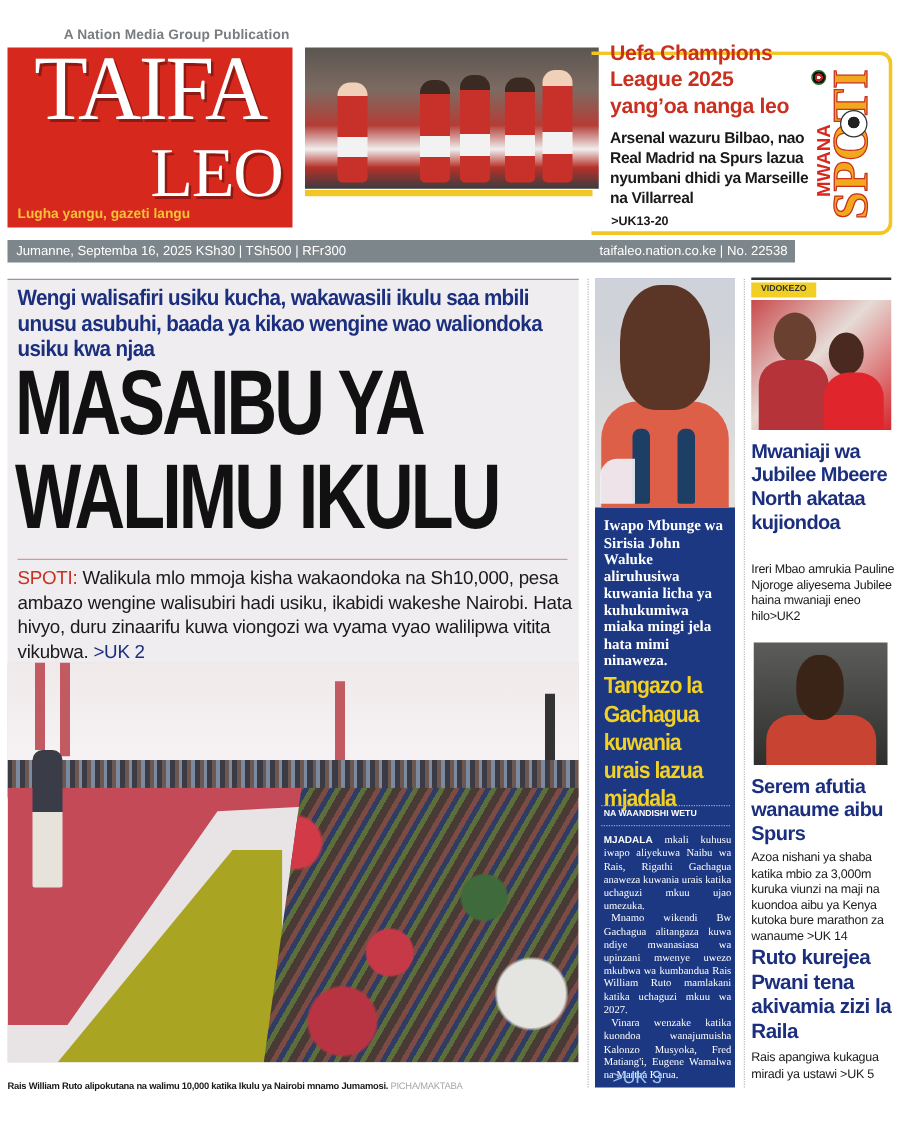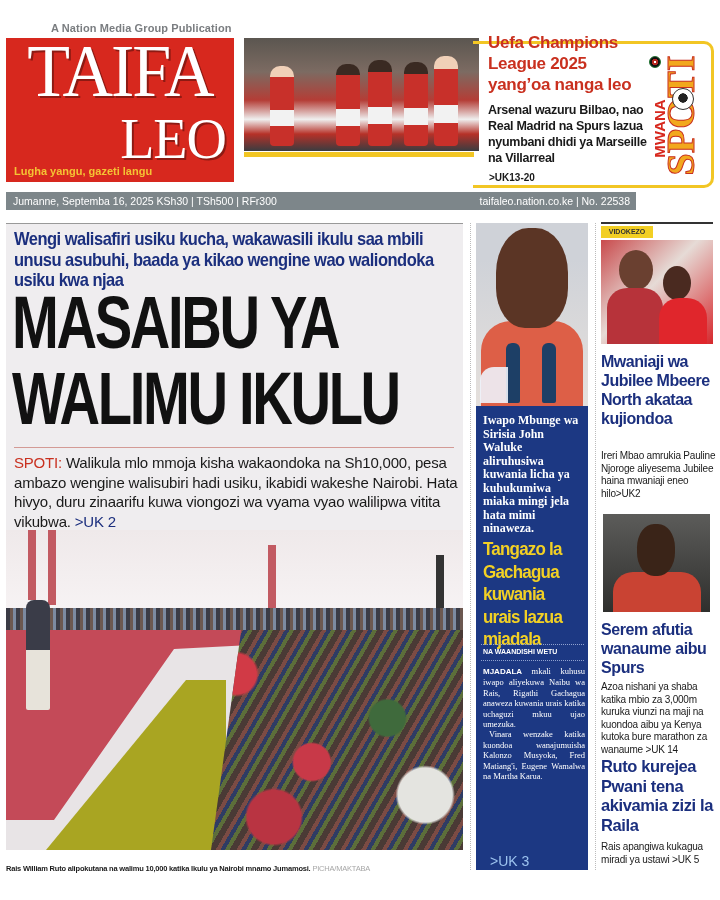--- a/index.html
+++ b/index.html
@@ -163,20 +163,21 @@
   <div class="mid-mic" style="left:66px;"></div>
 </div>
 <div id="quote-mark" class="abs"></div>
 <div id="mid-quote" class="abs">Iwapo Mbunge wa Sirisia John Waluke aliruhusiwa kuwania licha ya kuhukumiwa miaka mingi jela hata mimi ninaweza.</div>
 <div id="mid-headline" class="abs">Tangazo la Gachagua kuwania urais lazua mjadala</div>
 <div class="mid-dots" style="top:644px;"></div>
 <div id="mid-byline" class="abs">NA WAANDISHI WETU</div>
 <div class="mid-dots" style="top:660px;"></div>
 <div id="mid-body" class="abs">
   <p><span class="lead">MJADALA</span><span> mkali kuhusu iwapo aliyekuwa Naibu wa Rais, Rigathi Gachagua anaweza kuwania urais katika uchaguzi mkuu ujao umezuka.</span></p>
+  <p>Mnamo wikendi Bw Gachagua alitangaza kuwa ndiye mwanasiasa wa upinzani mwenye uwezo mkubwa wa kumbandua Rais William Ruto mamlakani katika uchaguzi mkuu wa 2027.</p>
   <p>Vinara wenzake katika kuondoa wanajumuisha Kalonzo Musyoka, Fred Matiang'i, Eugene Wamalwa na Martha Karua.</p>
 </div>
 <div id="mid-ref" class="abs">&gt;UK 3</div>
 
 <div id="right-rule" class="abs"></div>
 <div id="vidokezo" class="abs">VIDOKEZO</div>
 <div id="r-photo1" class="abs" title="Uhuru Kenyatta with Jubilee supporters">
   <div class="r1-head" style="left:18px;top:10px;width:34px;height:40px;background:#6a4030;"></div>
   <div class="r1-head" style="left:62px;top:26px;width:28px;height:34px;background:#4a2a20;"></div>
   <div style="position:absolute;left:6px;top:48px;width:56px;height:60px;border-radius:20px 20px 0 0;background:#b7333a;"></div>

